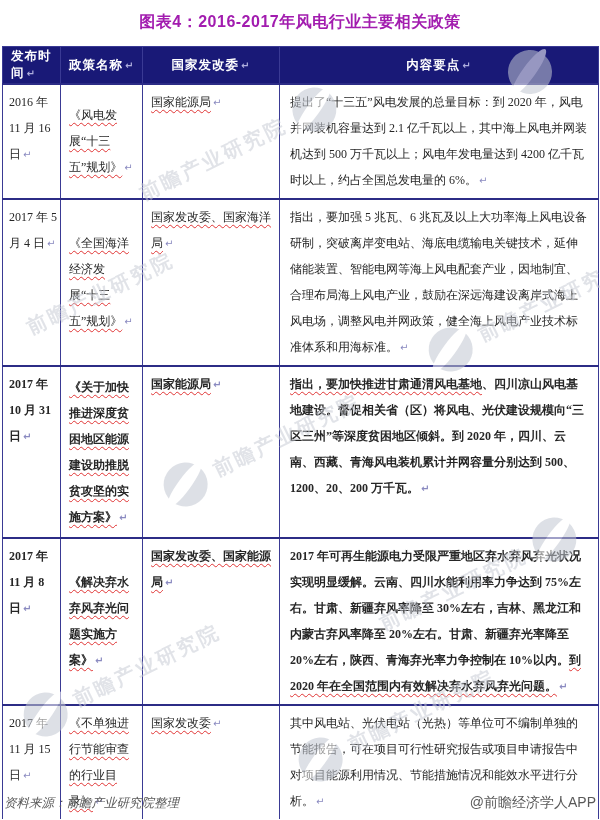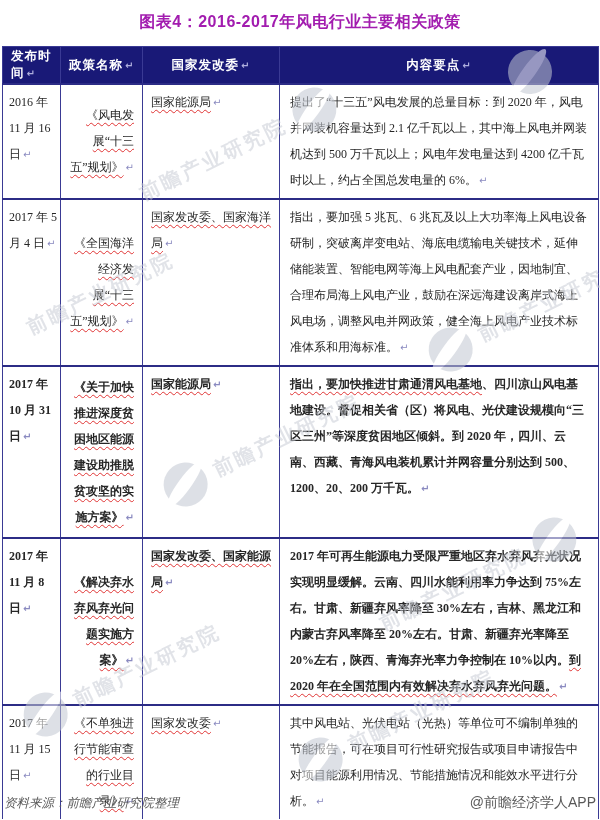--- a/index.html
+++ b/index.html
@@ -33,21 +33,21 @@
   thead th.h-left{text-align:left;padding-left:8px;}
   tbody td{
     border:1px solid #3a3a94;
     border-top:2px solid #2c2c86;
     vertical-align:top;
     font-size:12px;line-height:26px;
     padding:4px 8px;background:transparent;
   }
   tbody tr:last-child td{border-bottom:none;}
   td.c-date{padding:4px 2px 0 6px;}
-  td.c-policy{vertical-align:middle;text-align:right;}
+  td.c-policy{vertical-align:middle;}
   td.c-content{padding:4px 10px 4px 10px;}
   tr.r5 td.c-content{vertical-align:middle;}
   .r1{height:108px;padding-left:48px;}.r2{height:162px;margin-left:41px;}.r3{height:172px;font-weight:bold;}.r4{height:158px;font-weight:bold;}.r5{height:112px;}
 
   .squiggle{
     text-decoration-line:underline;
     text-decoration-style:wavy;
     text-decoration-color:#e03535;
     text-decoration-thickness:1px;
     text-underline-offset:3px;

